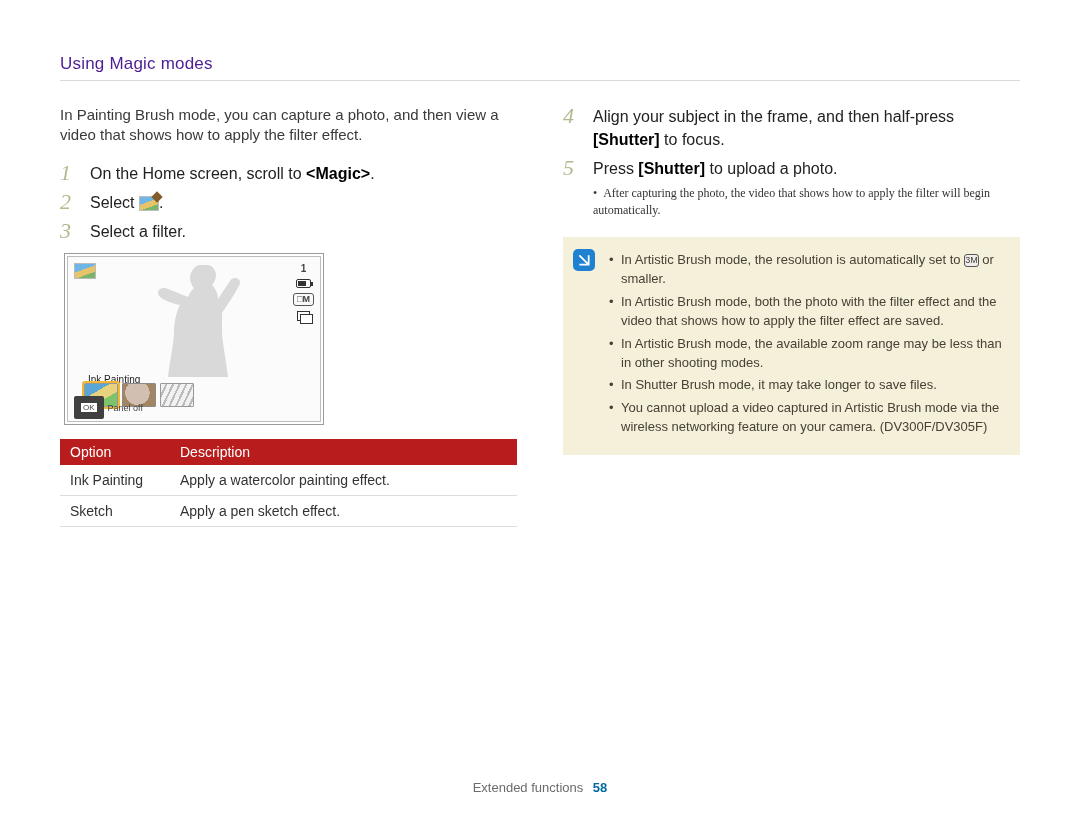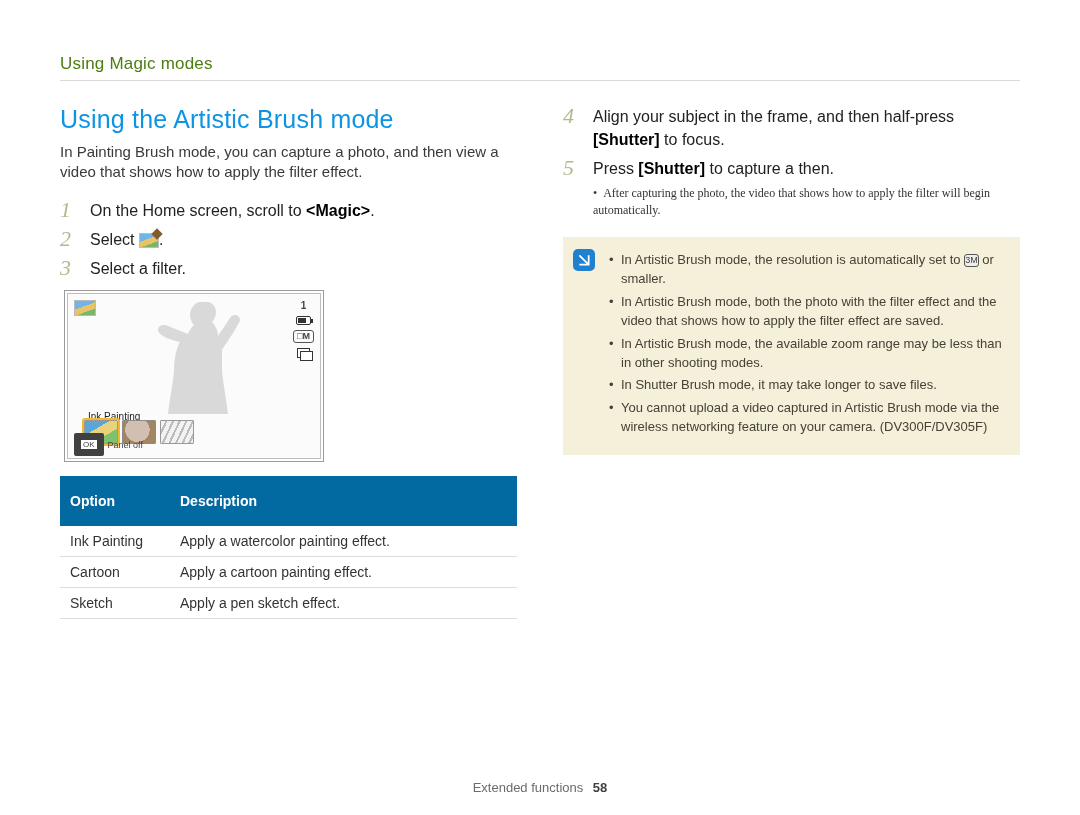--- a/index.html
+++ b/index.html
@@ -1,18 +1,18 @@
 <!DOCTYPE html>
 <html><head>
 <meta charset="utf-8">
 <style>
   * { box-sizing: border-box; margin: 0; padding: 0; }
   html, body { width: 1080px; height: 815px; background: #ffffff; font-family: Arial, Helvetica, sans-serif; color: #231f20; }
   .page { padding: 54px 60px 30px 60px; position: relative; height: 815px; }
-  .breadcrumb { font-size: 17px; color: #4d7c0f; font-weight: 300; letter-spacing: .2px; }
+  .breadcrumb { font-size: 17px; color: #4c1d95; font-weight: 300; letter-spacing: .2px; }
   hr.rule { border: 0; border-top: 1px solid #d9d9d9; margin-top: 6px; }
   .columns { display: flex; gap: 46px; margin-top: 24px; }
   .col { width: 460px; }
   .section-title { font-size: 25px; color: #0d94e3; font-weight: 400; margin-bottom: 8px; letter-spacing: .2px; }
   .intro { font-size: 15px; line-height: 1.35; color: #3a3a3a; margin-bottom: 16px; }
   .steps { list-style: none; }
   .steps li { display: flex; gap: 10px; font-size: 16px; color: #222; line-height: 1.45; margin-bottom: 6px; align-items: flex-start; }
   .steps .num { font-size: 22px; font-style: italic; width: 20px; color: #b4b98e; font-family: Georgia, serif; line-height: 1; }
   .steps .txt { flex: 1; }
   .steps .txt b { color: #000; }
@@ -44,47 +44,46 @@
   .thumbs { position:absolute; left:16px; bottom:14px; display:flex; gap:4px; }
   .thumb { width:34px; height:24px; border:1px solid #999; border-radius:1px; }
   .thumb.sel { outline:2px solid #f3b733; }
   .thumb.a { background: linear-gradient(150deg,#5aa7d6 0 35%,#e9d27e 35% 65%,#7cc36c 65% 100%); }
   .thumb.b { background: radial-gradient(circle at 45% 40%, #e8d5c6 0 55%, #b4956f 56% 100%); filter:brightness(.9); }
   .thumb.c { background: repeating-linear-gradient(115deg,#f2f2f2 0 4px,#bcbcbc 4px 6px); }
   .panel-off { position:absolute; left:6px; bottom:2px; font-size:9px; color:#444; display:flex; align-items:center; gap:4px; }
   .panel-off .ok { border:7px solid #404040; border-radius:2px; padding:0 2px; font-size:8px; line-height:9px; background:#fff; }
   
   table.opts { border-collapse: collapse; width: 100%; font-size: 14px; }
-  table.opts th { background:#0369a1; color:#fff; text-align:left; font-weight:700; padding:17px 10px; }
+  table.opts th { background:#b91c1c; color:#fff; text-align:left; font-weight:400; padding:5px 10px; }
   table.opts th:first-child { width:110px; }
   table.opts td { border-bottom:1px solid #dcdcdc; padding:7px 10px; color:#333; }
   
   .sub-note { font-size:12px; color:#333; margin-top:4px; line-height:1.45;font-family:Liberation Serif, serif; }
   .sub-note .bullet { margin-right:6px; }
   .info-box { background:#f4f0da; padding:14px 16px 14px 46px; position:relative; margin-top:18px; font-size:13px; color:#474136; line-height:1.45; }
   .info-badge { position:absolute; left:10px; top:12px; width:22px; height:22px; border-radius:5px; background:#1f81d0; color:#fff; display:flex; align-items:center; justify-content:center; font-size:14px; font-weight:bold; }
   .info-badge svg { width:14px; height:14px; }
   .info-box ul { list-style:none; }
   .info-box li { position:relative; padding-left:12px; margin-bottom:4px; }
   .info-box li::before { content:"•"; position:absolute; left:0; top:0; }
   .res-pill { display:inline-block; border:1.2px solid #555; border-radius:3px; padding:0 0; font-size:9px; line-height:11px; vertical-align:middle; background:#eee; }
   .footer { position:absolute; bottom:20px; left:0; right:0; text-align:center; font-size:13px; color:#6b6b6b; }
-  .footer .pnum { font-weight:bold; color:#404040; margin-left:6px; }
+  .footer .pnum { font-weight:bold; color:#0369a1; margin-left:6px; }
 </style>
 </head>
 <body>
 
 <div class="page">
   <div class="breadcrumb">Using Magic modes</div>
   <hr class="rule">
 
   <div class="columns">
 
     <div class="col">
-      <div class="section-title">Using the Artistic Brush mode</div>
       <div class="intro">In Painting Brush mode, you can capture a photo, and then view a video that shows how to apply the filter effect.</div>
 
       <ul class="steps">
         <li>
           <span class="num">1</span>
           <span class="txt">
             <span>On the Home screen, scroll to </span><b class="angle">&lt;Magic&gt;</b><span>.</span>
           </span>
         </li>
         <li>
@@ -137,44 +136,40 @@
             <th>Option</th>
             <th>Description</th>
           </tr>
         </thead>
         <tbody>
           <tr>
             <td>Ink Painting</td>
             <td>Apply a watercolor painting effect.</td>
           </tr>
           <tr>
-            <td>Cartoon</td>
-            <td>Apply a cartoon painting effect.</td>
-          </tr>
-          <tr>
             <td>Sketch</td>
             <td>Apply a pen sketch effect.</td>
           </tr>
         </tbody>
       </table>
     </div>
 
     <div class="col">
       <ul class="steps">
         <li>
           <span class="num">4</span>
           <span class="txt">
             <span>Align your subject in the frame, and then half-press </span><br>
             <b>[Shutter]</b><span> to focus.</span>
           </span>
         </li>
         <li>
           <span class="num">5</span>
           <span class="txt">
-            <span>Press </span><b>[Shutter]</b><span> to capture a then.</span>
+            <span>Press </span><b>[Shutter]</b><span> to upload a photo.</span>
             <div class="sub-note">
               <span class="bullet">•</span><span>After capturing the photo, the video that shows how to apply the filter will begin automatically.</span>
             </div>
           </span>
         </li>
       </ul>
 
       <div class="info-box">
         <div class="info-badge">
           <svg viewBox="0 0 24 24" fill="none" stroke="#fff" stroke-width="3">

